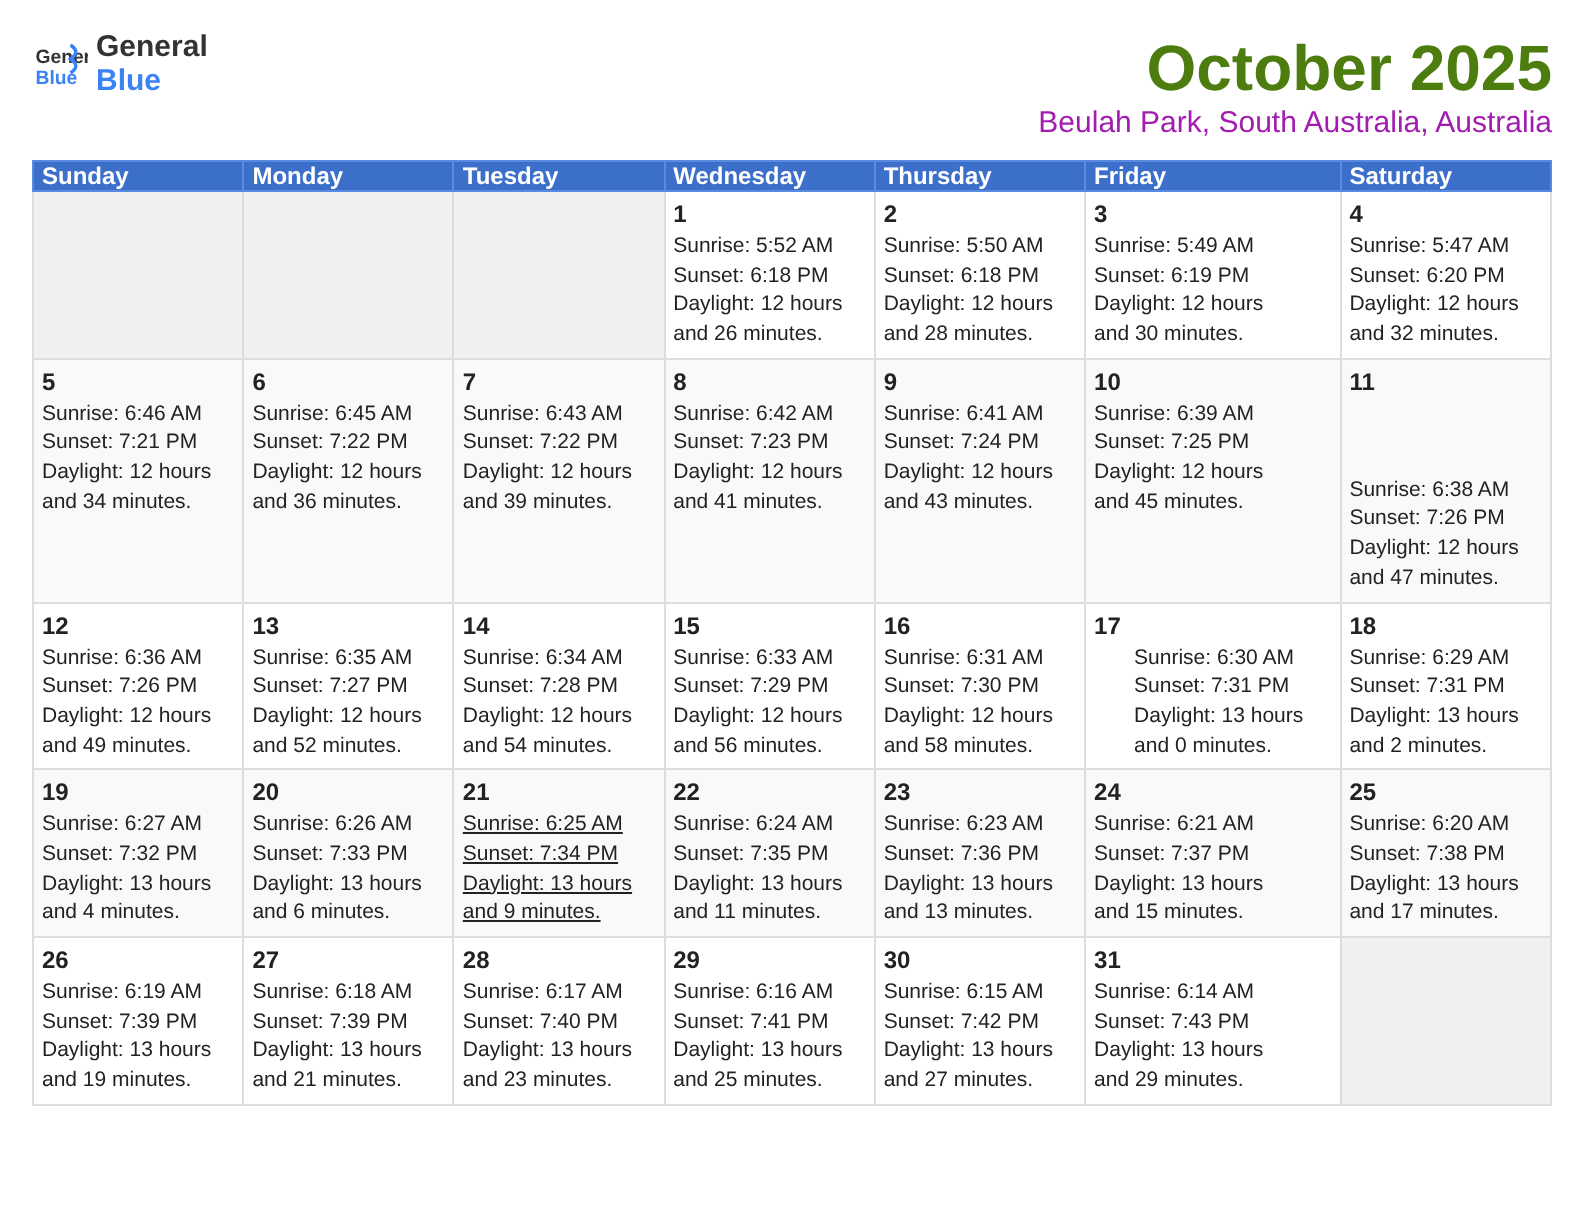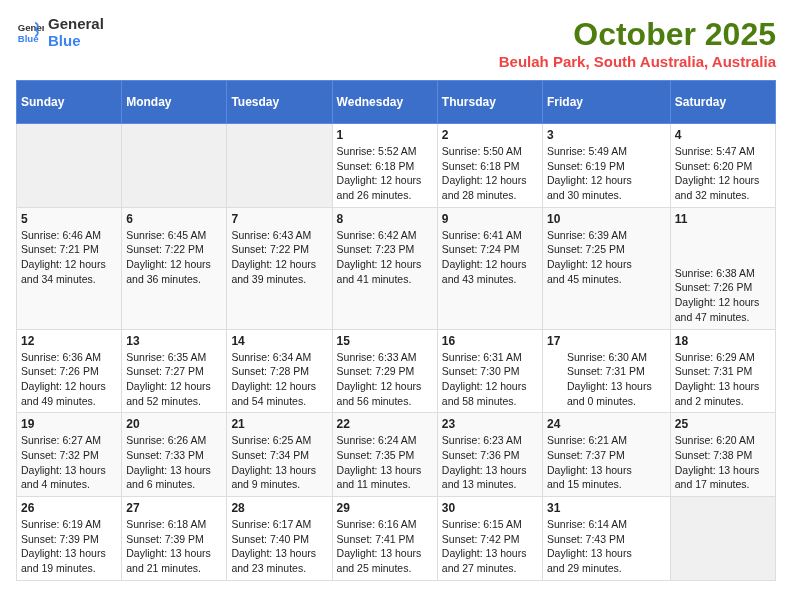--- a/index.html
+++ b/index.html
@@ -37,34 +37,34 @@
     .title-block {
       text-align: right;
     }
     .title-block h1 {
       font-size: 32px;
       color: #4d7c0f;
       font-weight: bold;
     }
     .title-block h2 {
       font-size: 15px;
-      color: #ef4444;
-      font-weight: bold;
+      color: #a21caf;
+      font-weight: normal;
     }
     table {
       width: 100%;
       border-collapse: collapse;
       font-size: 11px;
     }
     thead tr {
       background-color: #3b6fc9;
       color: #fff;
     }
     thead th {
-      padding: 14px 4px;
+      padding: 0 4px;
       text-align: left;
       font-size: 12px;
       font-weight: bold;
       border: 1px solid #5a8ae0;
     }
     tbody tr {
       border-bottom: 1px solid #ccc;
     }
     tbody td {
       vertical-align: top;
@@ -275,21 +275,21 @@
         </td>
         <td>
           <div class="day-number">20</div>
           <div class="day-content" style="white-space: pre-line;">Sunrise: 6:26 AM
 Sunset: 7:33 PM
 Daylight: 13 hours
 and 6 minutes.</div>
         </td>
         <td>
           <div class="day-number">21</div>
-          <div class="day-content" style="white-space: pre-line;">Sunrise: 6:25 AM
+          <div class="day-content" style="white-space: pre-line; text-decoration: underline;">Sunrise: 6:25 AM
 Sunset: 7:34 PM
 Daylight: 13 hours
 and 9 minutes.</div>
         </td>
         <td>
           <div class="day-number">22</div>
           <div class="day-content" style="white-space: pre-line;">Sunrise: 6:24 AM
 Sunset: 7:35 PM
 Daylight: 13 hours
 and 11 minutes.</div>

